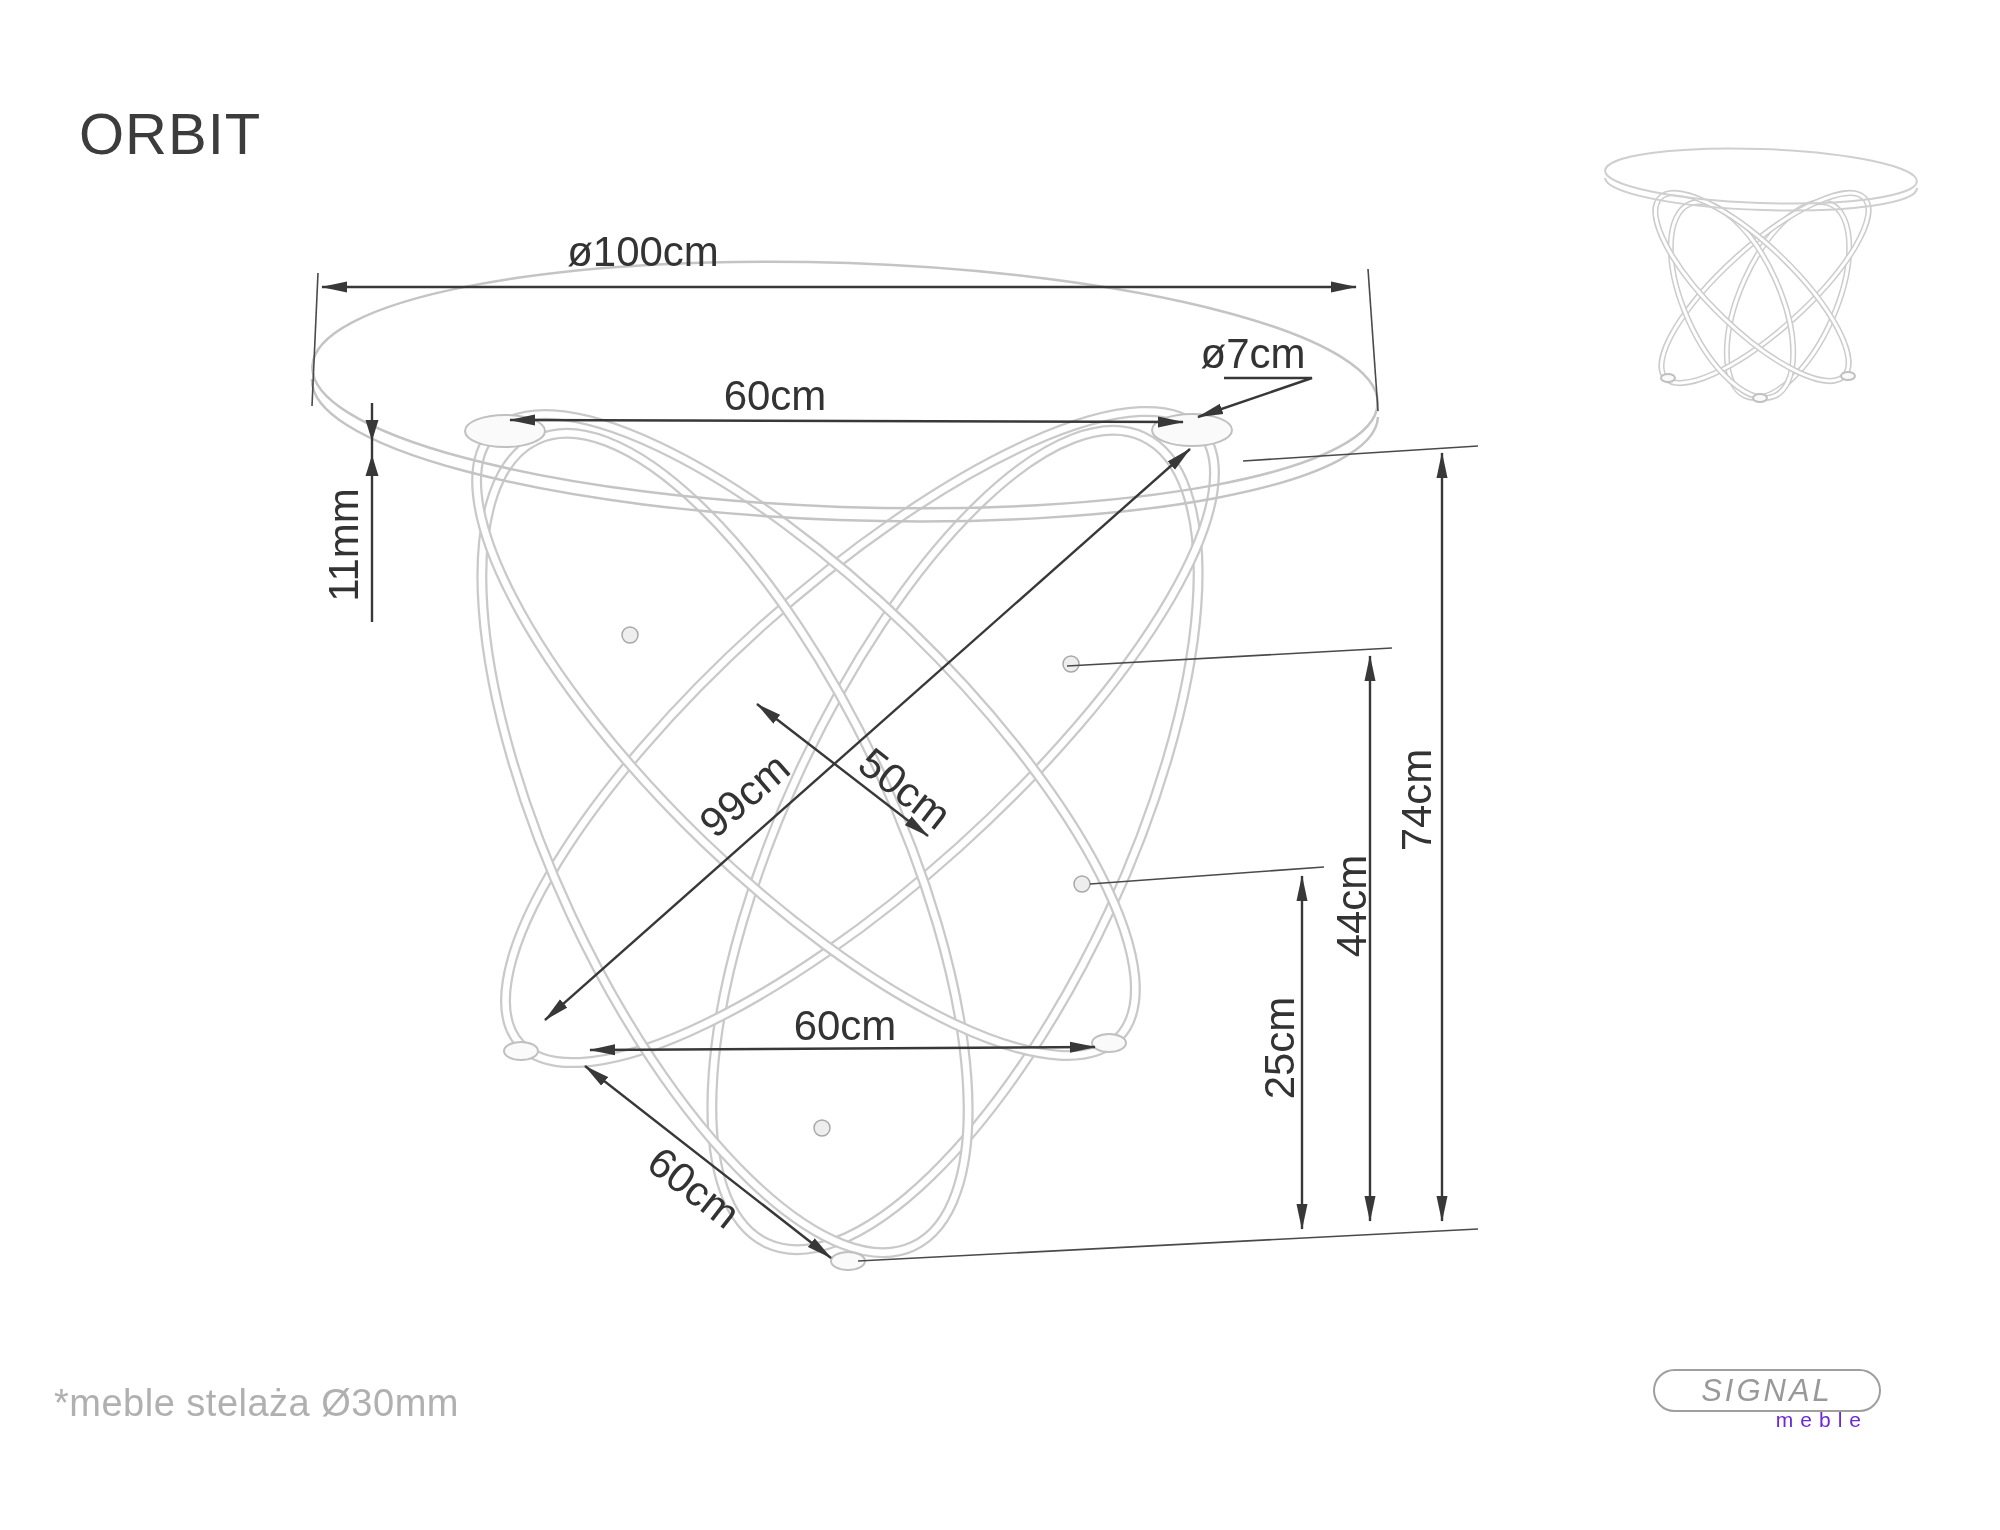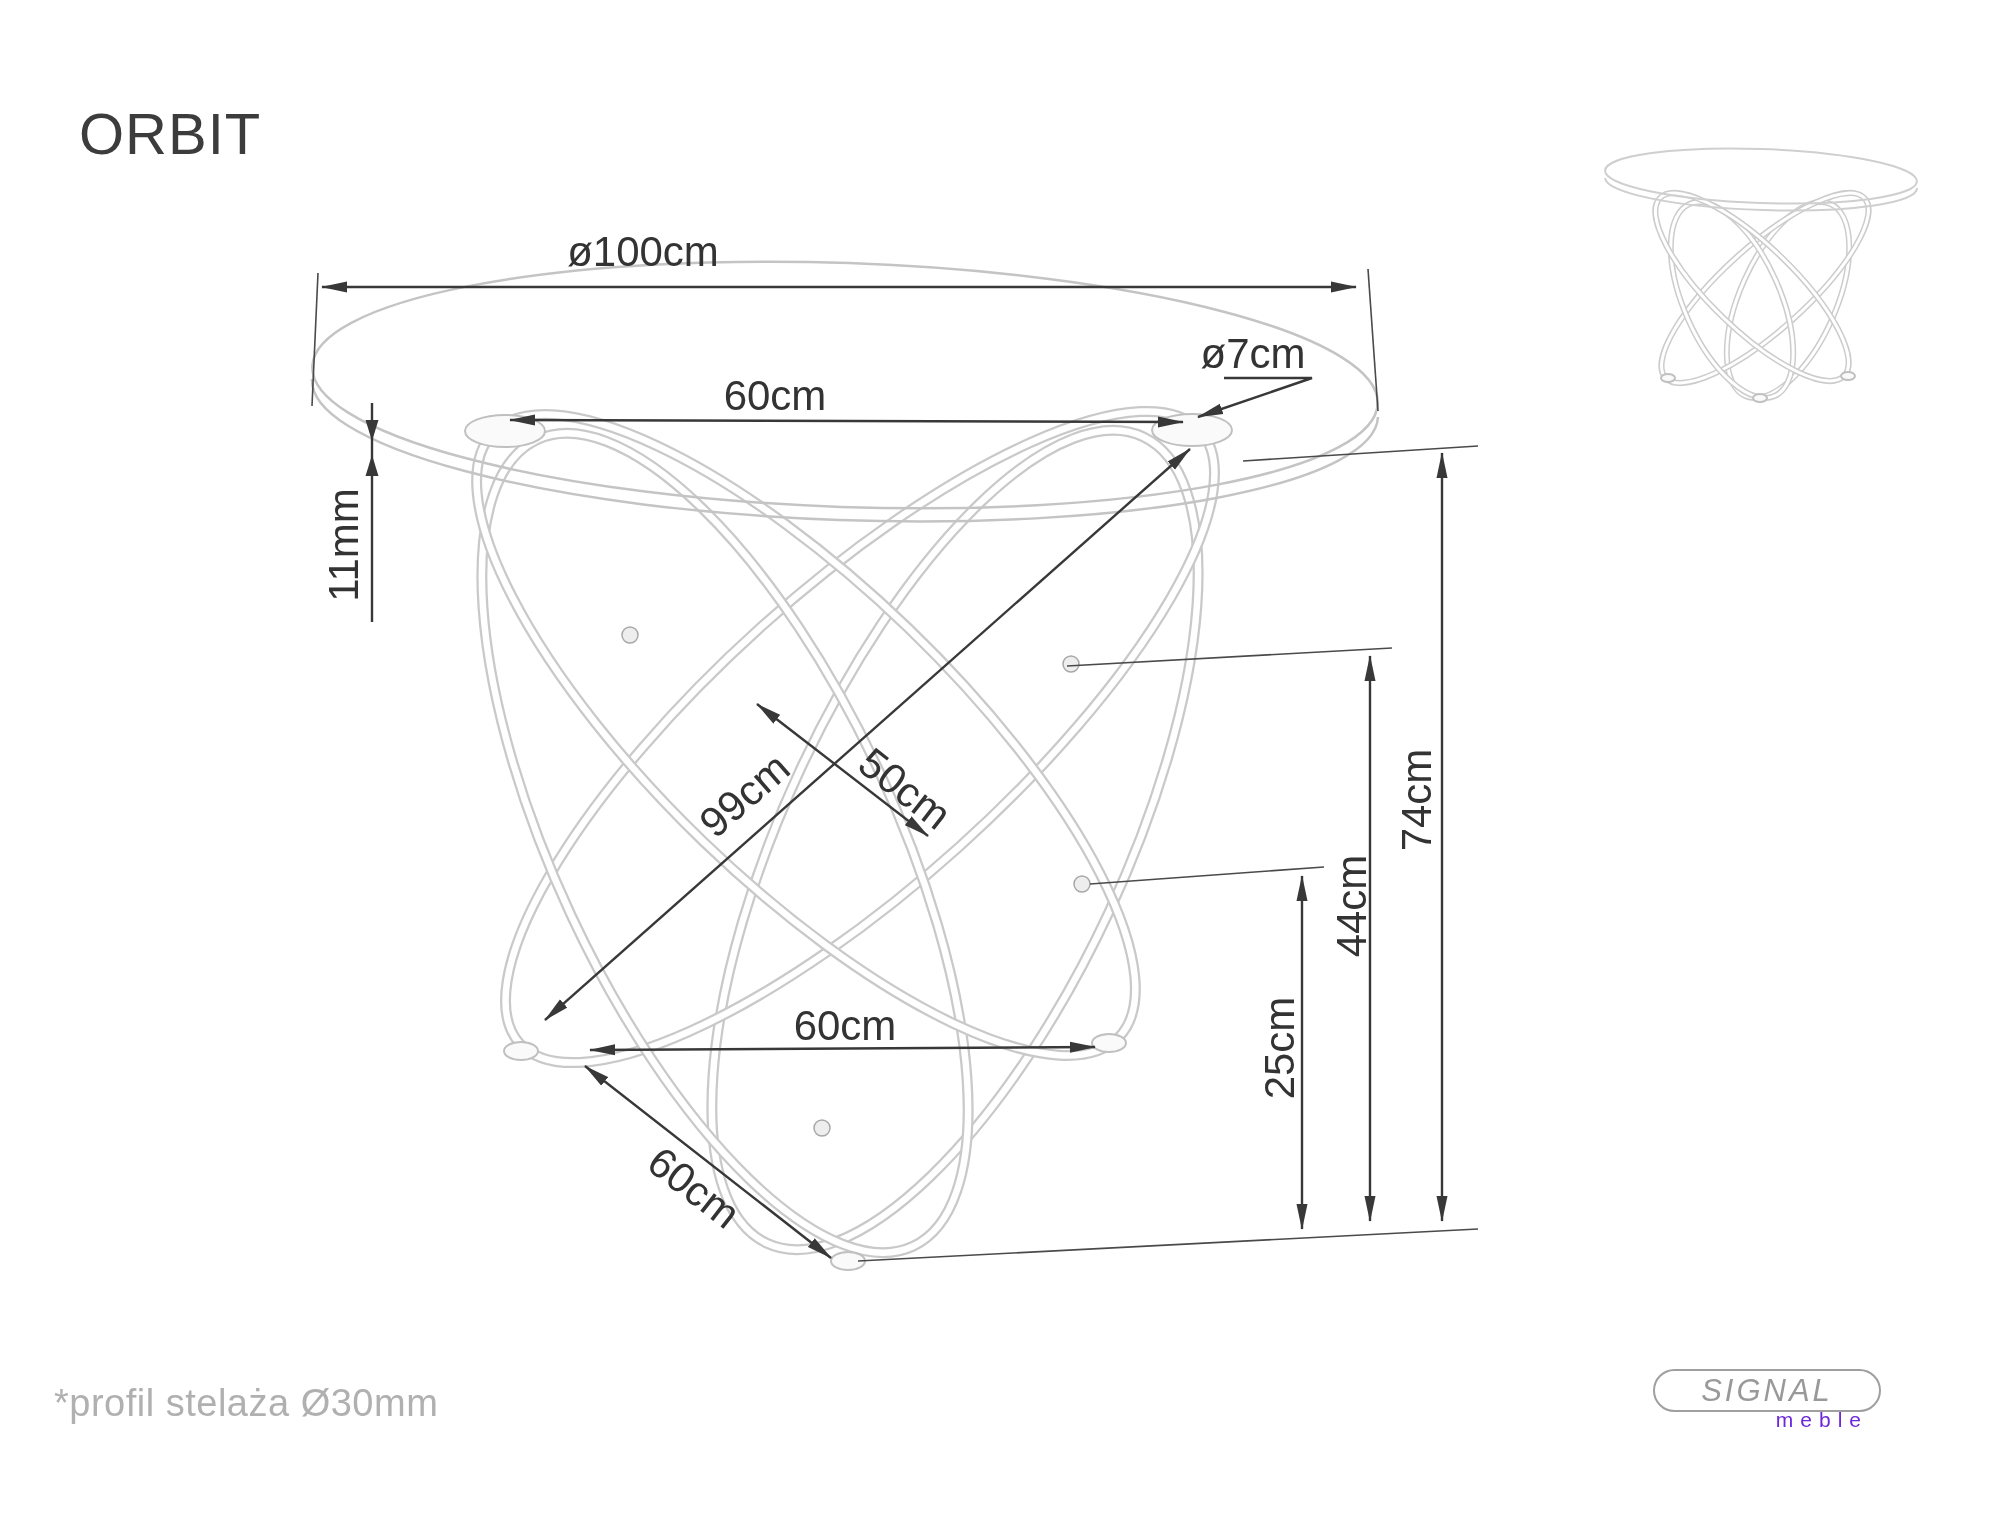--- a/index.html
+++ b/index.html
@@ -167,18 +167,18 @@
       <ellipse class="pad" cx="1848" cy="376" rx="7" ry="4"></ellipse>
       <ellipse class="pad" cx="1760" cy="398" rx="7" ry="4"></ellipse>
     </g>
     <g>
       <path class="thumb-glass" d="M 1605 178 A 156 27 2 0 0 1917 188"></path>
       <ellipse class="thumb-glass" cx="1761" cy="176" rx="156" ry="27" transform="rotate(2 1761 176)"></ellipse>
     </g>
   </g>
 </svg>
 
-<div class="footnote">*profil stelaża Ø30mm</div>
+<div class="footnote">*meble stelaża Ø30mm</div>
 
 <div class="logo-box">
   <span class="logo-brand">SIGNAL</span>
 </div>
 <div class="logo-sub">meble</div>
 
 </body></html>

